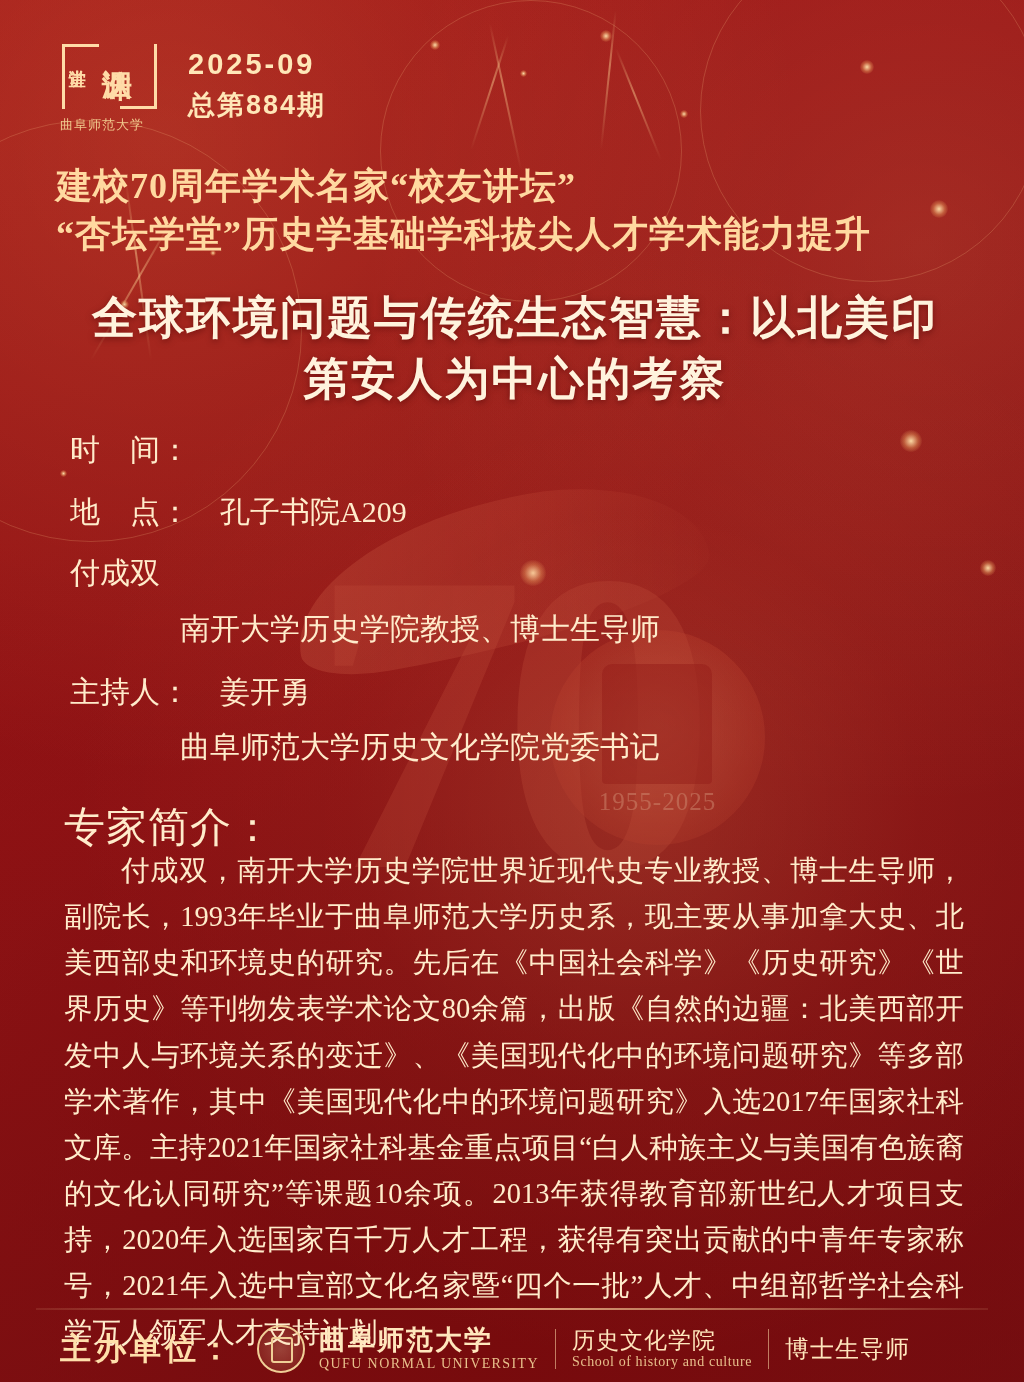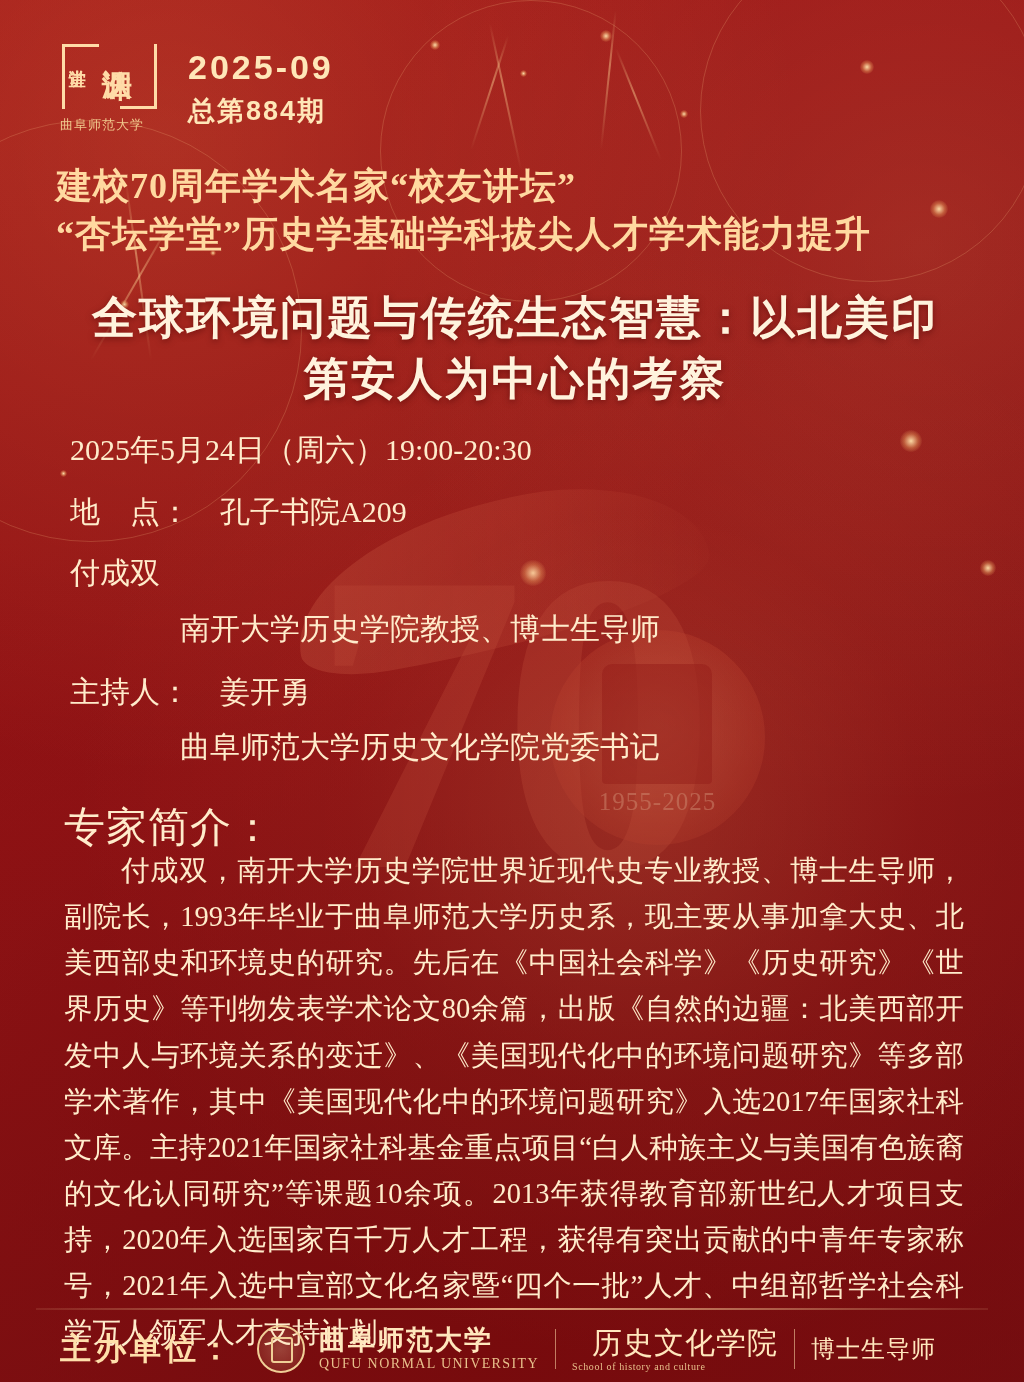--- a/index.html
+++ b/index.html
@@ -156,21 +156,21 @@
     color: #f0c98d;
     letter-spacing: 1px;
     white-space: nowrap;
   }
   .issue {
     margin-left: 22px;
     padding-top: 6px;
   }
   .issue .date {
     font-family: "Liberation Sans", sans-serif;
-    font-size: 34px;
+    font-size: 29px;
     font-weight: bold;
     color: #ffe7b8;
     letter-spacing: 3px;
   }
   .issue .no {
     font-family: "Liberation Sans", sans-serif;
     font-size: 27px;
     font-weight: bold;
     color: #ffe7b8;
     letter-spacing: 2px;
@@ -314,27 +314,26 @@
     height: 40px;
     background: rgba(255,220,170,0.55);
     margin: 0 16px;
     flex: none;
   }
   .footer-college {
     line-height: 1.15;
     white-space: nowrap;
   }
   .footer-college .cn {
-    font-size: 30px;
+    font-size: 23px;
     color: #ffe7bd;
     letter-spacing: 1px;
-    margin-left: 20px;
   }
   .footer-college .en {
-    font-size: 10px;
+    font-size: 14px;
     color: #e8c08c;
     letter-spacing: 0.6px;
     font-family: Liberation Serif, serif;
   }
   .footer-dept {
     font-size: 24px;
     color: #ffe7bd;
     letter-spacing: 1px;
     white-space: nowrap;
   }
@@ -389,21 +388,21 @@
     </div>
   </div>
 
   <div class="subline1">建校70周年学术名家“校友讲坛”</div>
   <div class="subline2">“杏坛学堂”历史学基础学科拔尖人才学术能力提升</div>
 
   <div class="title">全球环境问题与传统生态智慧：以北美印第安人为中心的考察</div>
 
   <div class="info">
     <div class="info-row">
-      <span class="info-value">2025年5月24日（周六）19:00-20:30</span>
+      <span class="info-label">时　间：</span>
     </div>
     <div class="info-row">
       <span class="info-label">地　点：</span>
       <span class="info-value">孔子书院A209</span>
     </div>
     <div class="info-row">
       <span class="info-value">付成双</span>
     </div>
     <div class="info-sub">南开大学历史学院教授、博士生导师</div>
     <div class="info-row">

